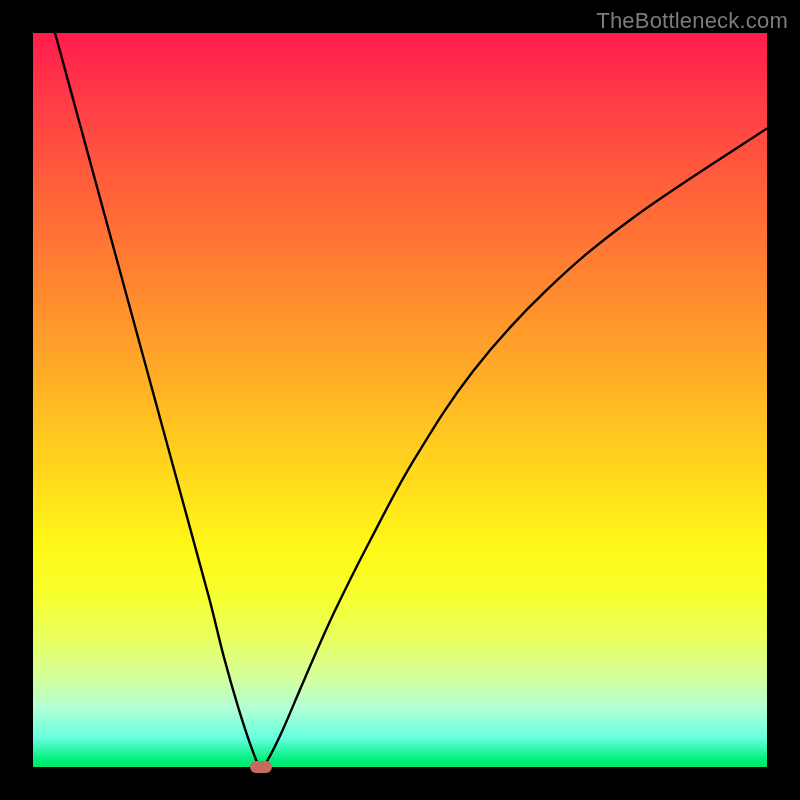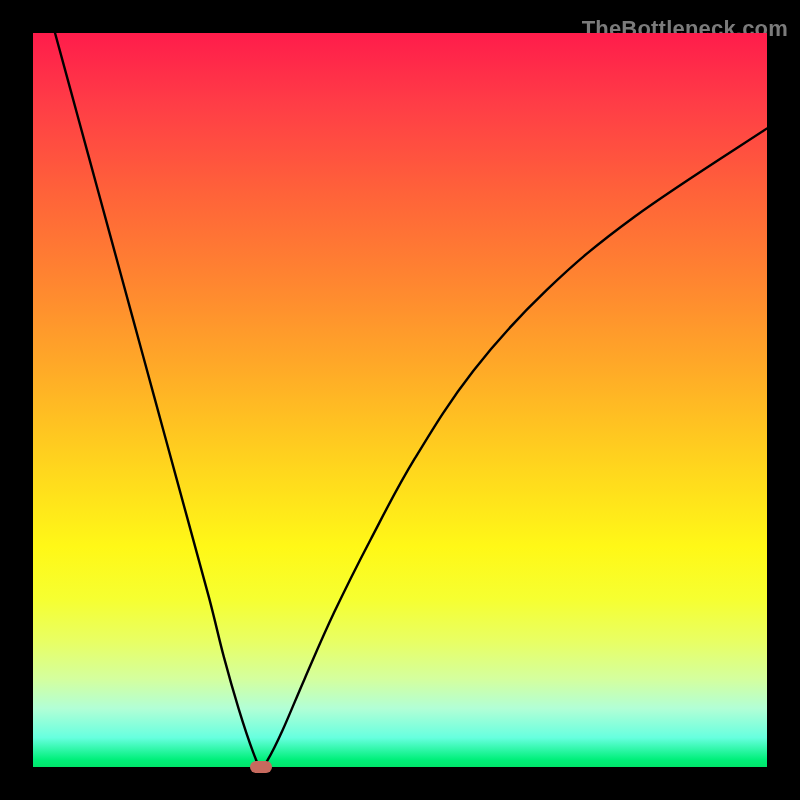--- a/index.html
+++ b/index.html
@@ -42,25 +42,25 @@
   .marker {
     position: absolute;
     width: 22px;
     height: 12px;
     border-radius: 6px;
     background: #c76a5e;
     transform: translate(-50%, -50%);
   }
   .attrib {
     position: absolute;
-    top: 16px;
+    top: 8px;
     right: 12px;
     font-family: Arial, Helvetica, sans-serif;
     font-size: 22px;
-    font-weight: 700;
+    font-weight: 400;
     color: #7b7b7b;
     letter-spacing: 0.2px;
   }
 </style>
 </head>
 <body>
 
 <div class="frame">
   <div class="attrib">TheBottleneck.com</div>
   <div class="plot">

